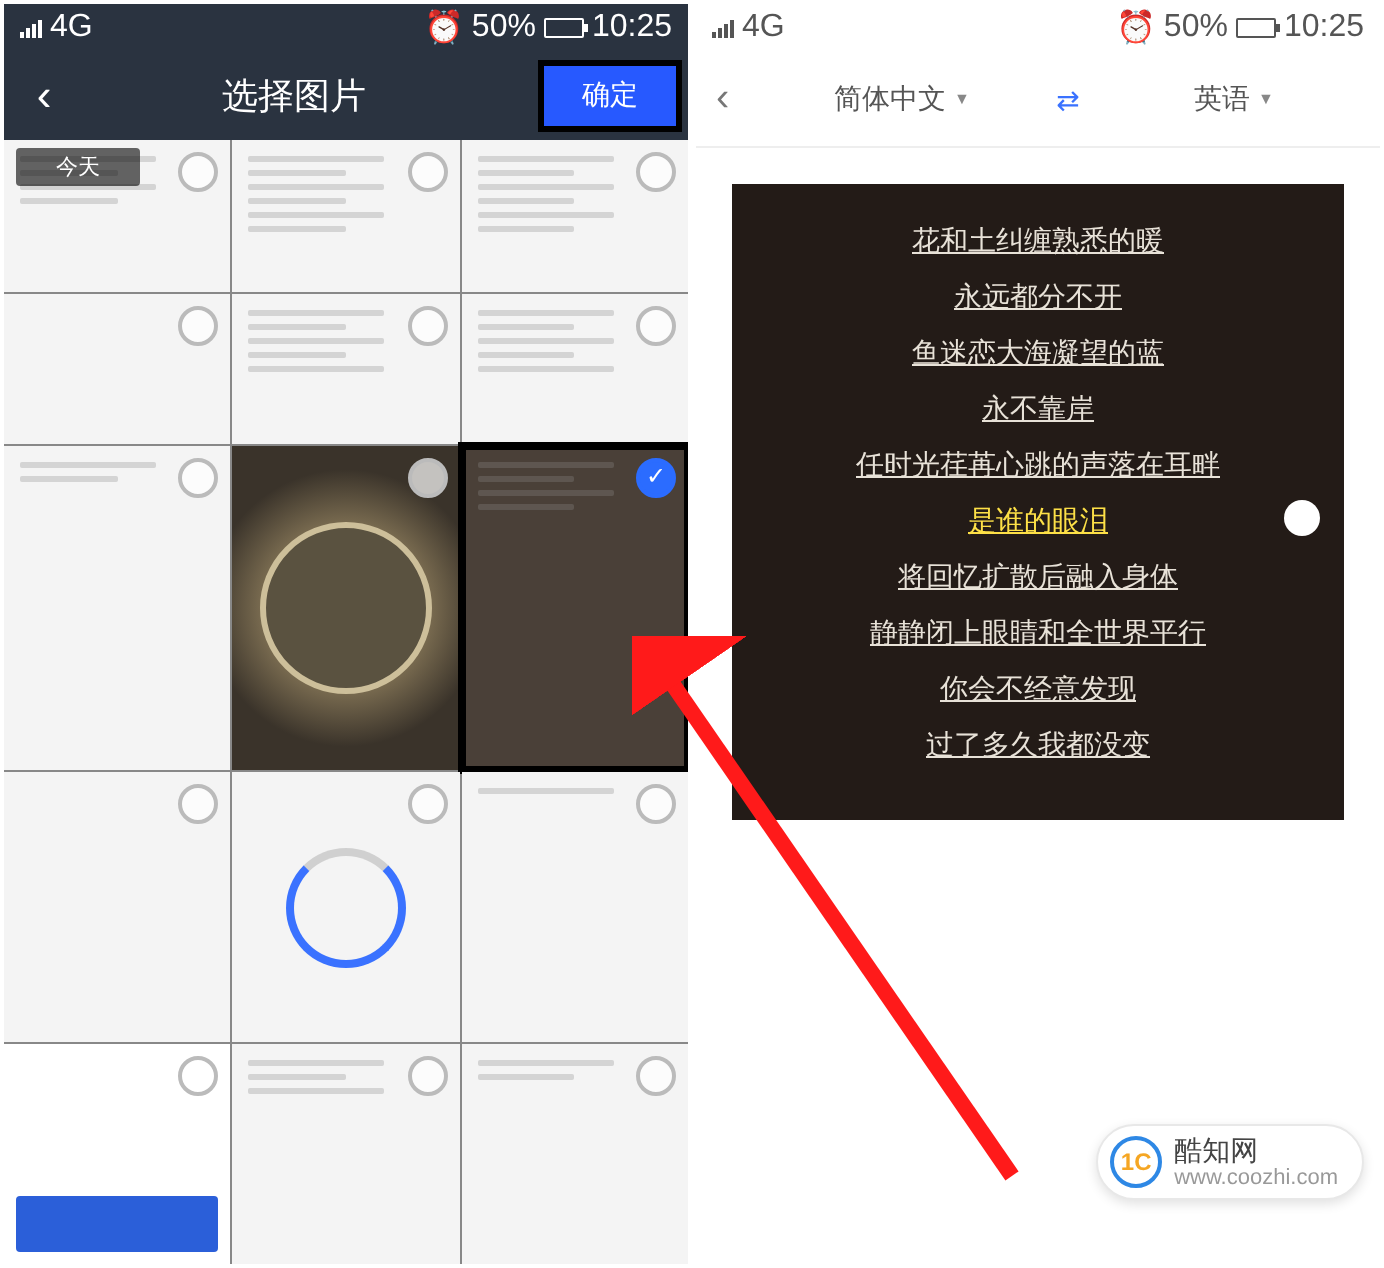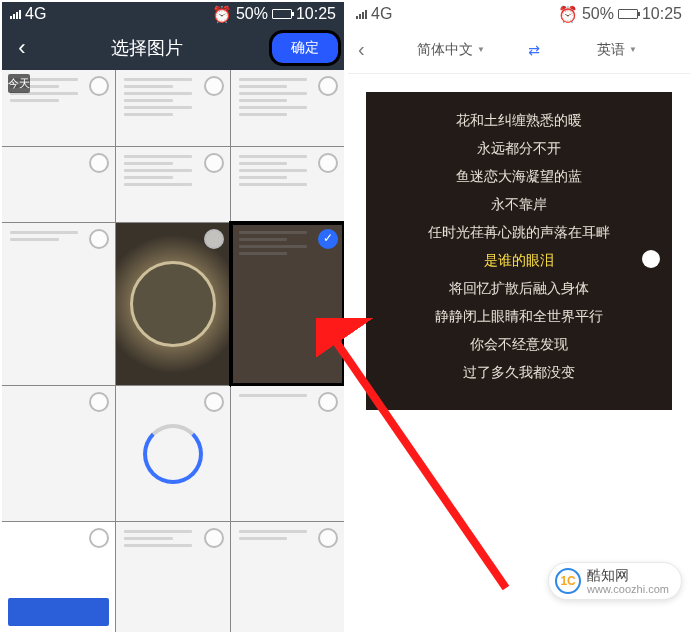--- a/index.html
+++ b/index.html
@@ -54,30 +54,29 @@
     .back-chev { width: 40px; display:flex; justify-content:center; align-items:center; font-size: 22px; }
     .hdr-title { flex: 1; text-align: center; font-size: 18px; margin-left: -20px; }
     .confirm-btn {
       width: 66px; height: 30px;
       background: #2759ff;
       color: #fff;
       display: flex; align-items: center; justify-content: center;
       font-size: 14px;
       margin-right: 6px;
       outline: 3px solid #000;
-      border-radius: 11px;
     }
     
     .date-label {
       position: absolute;
       top: 72px; left: 6px;
       background: rgba(0,0,0,.6);
       color: #fff;
       font-size: 11px;
-      padding: 2px 0;
+      padding: 2px 20px;
       border-radius: 2px;
       z-index: 5;
     }
     .grid {
       display: grid;
       grid-template-columns: repeat(3, 1fr);
       gap: 1px;
       background: #888;
       height: 562px;
     }
@@ -126,21 +125,21 @@
       background: #231b17;
       height: 318px;
       padding: 20px 10px;
       display: flex; flex-direction: column; align-items: center;
       gap: 10px;
       color: #e8e2d8;
       font-size: 14px;
       position: relative;
       overflow: hidden;
     }
-    .content-dark .lyric { white-space: nowrap; }
+    .content-dark .lyric { white-space: nowrap; text-decoration: underline; }
     .content-dark .dim { color: #fde047; }
     .white-dot {
       position: absolute; right: 12px; top: 158px;
       width: 18px; height: 18px; border-radius: 50%; background: #fff;
     }
     
     .arrow {
       position: absolute;
       left: 316px; top: 318px;
       width: 200px; height: 280px;

